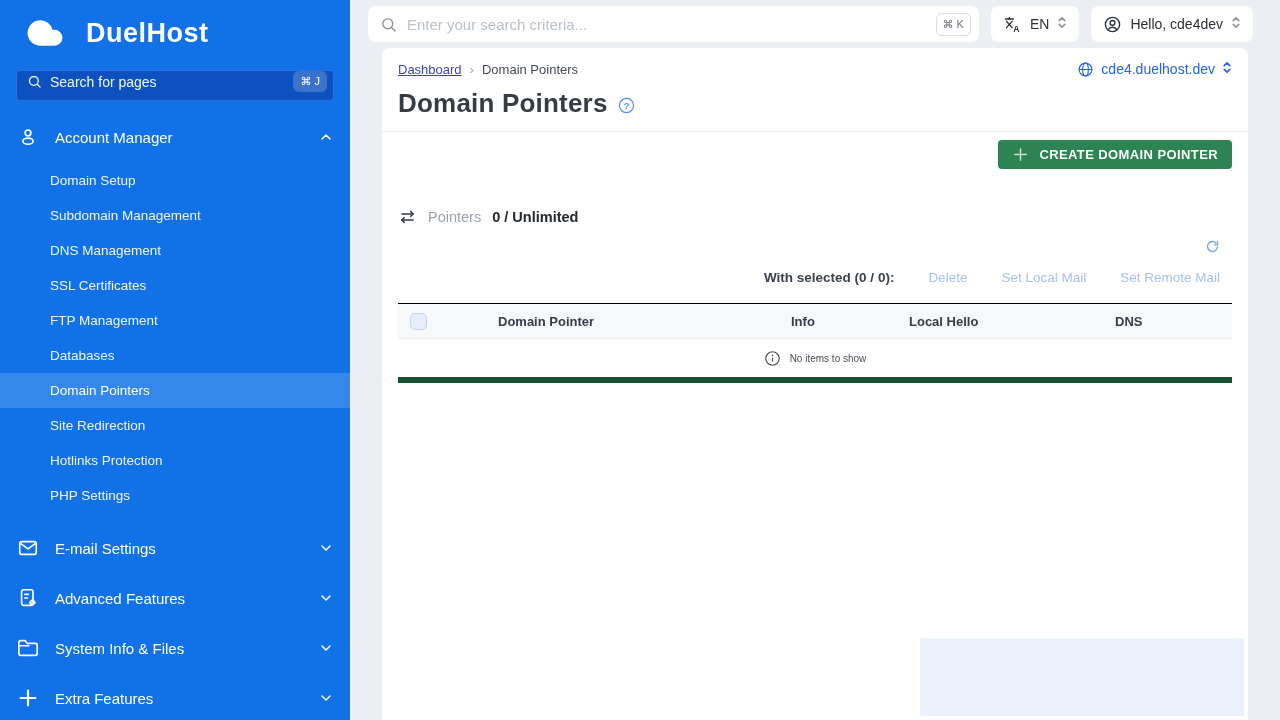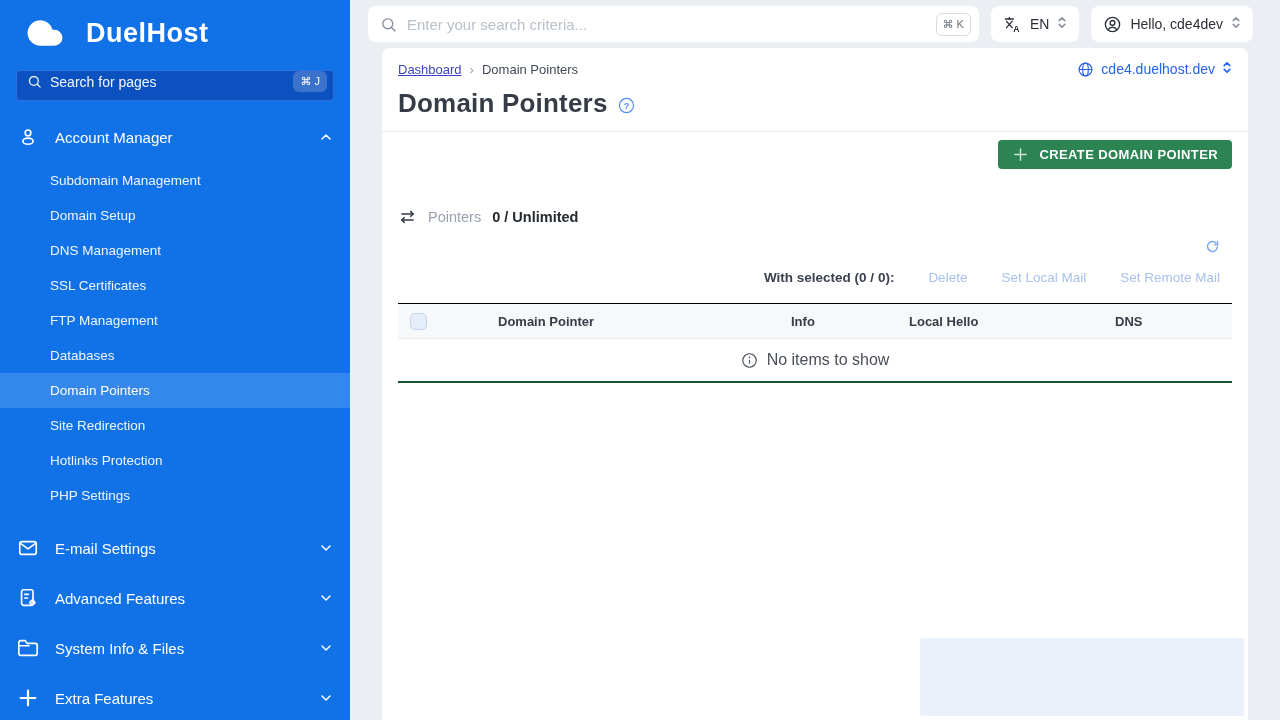--- a/index.html
+++ b/index.html
@@ -64,21 +64,21 @@
   .refresh-row { display:flex; justify-content:flex-end; margin-top:14px; padding-right:12px; }
   .refresh-row svg { width:15px; height:15px; stroke:#7fa6e9; fill:none; stroke-width:1.5; stroke-linecap:round; stroke-linejoin:round; cursor:pointer; }
   .selected-row { display:flex; justify-content:flex-end; align-items:center; gap:34px; margin-top:16px; font-size:13.5px; padding-right:12px; }
   .selected-label { color:#3a4150; font-weight:700; }
   .action-link { color:#a6c0ee; cursor:pointer; }
   .table { margin-top:18px; }
   .thead { display:flex; align-items:center; background:#f7f8fa; border-top:1px solid #000000; border-bottom:1px solid #e9ebef; height:36px; font-size:13px; font-weight:700; color:#363d47; }
   .th-check { width:100px; padding-left:12px; }
   .checkbox { width:17px; height:17px; background:#e4edf9; border:1px solid #c2d3ee; border-radius:5px; cursor:pointer; }
   .th1 { width:293px; } .th2 { width:118px; } .th3 { width:206px; } .th4 { flex:1; }
-  .empty-row { height:44px; display:flex; align-items:center; justify-content:center; gap:9px; border-bottom:2px solid #14532d; color:#494f57; font-size:16px; }
+  .empty-row { height:44px; display:flex; align-items:center; justify-content:center; gap:9px; border-bottom:6px solid #14532d; color:#494f57; font-size:10px; }
   .empty-row svg { width:17px; height:17px; stroke:#494f57; fill:none; stroke-width:1.6; }
   .watermark { position:absolute; right:4px; bottom:4px; width:324px; height:78px; background:#eaf1fb; border-radius:2px; }
 </style>
 </head>
 <body>
 
 <aside class="sidebar">
   <div class="logo-row">
     <svg viewBox="0 0 24 24">
         <path d="M18 10h-1.26A8 8 0 1 0 9 20h9a5 5 0 0 0 0-10z" fill="#ffffff"></path>
@@ -102,22 +102,22 @@
             <circle cx="12" cy="7.5" r="3.1"></circle>
             <ellipse cx="12" cy="16.6" rx="5.6" ry="3.3"></ellipse>
           </svg>
         </span>
       <span class="nlabel">Account Manager</span>
       <span class="chev up"><svg viewBox="0 0 24 24">
             <polyline points="6 9 12 15 18 9"></polyline>
           </svg></span>
     </div>
     <div class="sub-list">
+      <div class="sub-item">Domain Setup</div>
       <div class="sub-item">Subdomain Management</div>
-      <div class="sub-item">Domain Setup</div>
       <div class="sub-item">DNS Management</div>
       <div class="sub-item">SSL Certificates</div>
       <div class="sub-item">FTP Management</div>
       <div class="sub-item">Databases</div>
       <div class="sub-item active">Domain Pointers</div>
       <div class="sub-item">Site Redirection</div>
       <div class="sub-item">Hotlinks Protection</div>
       <div class="sub-item">PHP Settings</div>
     </div>
 

